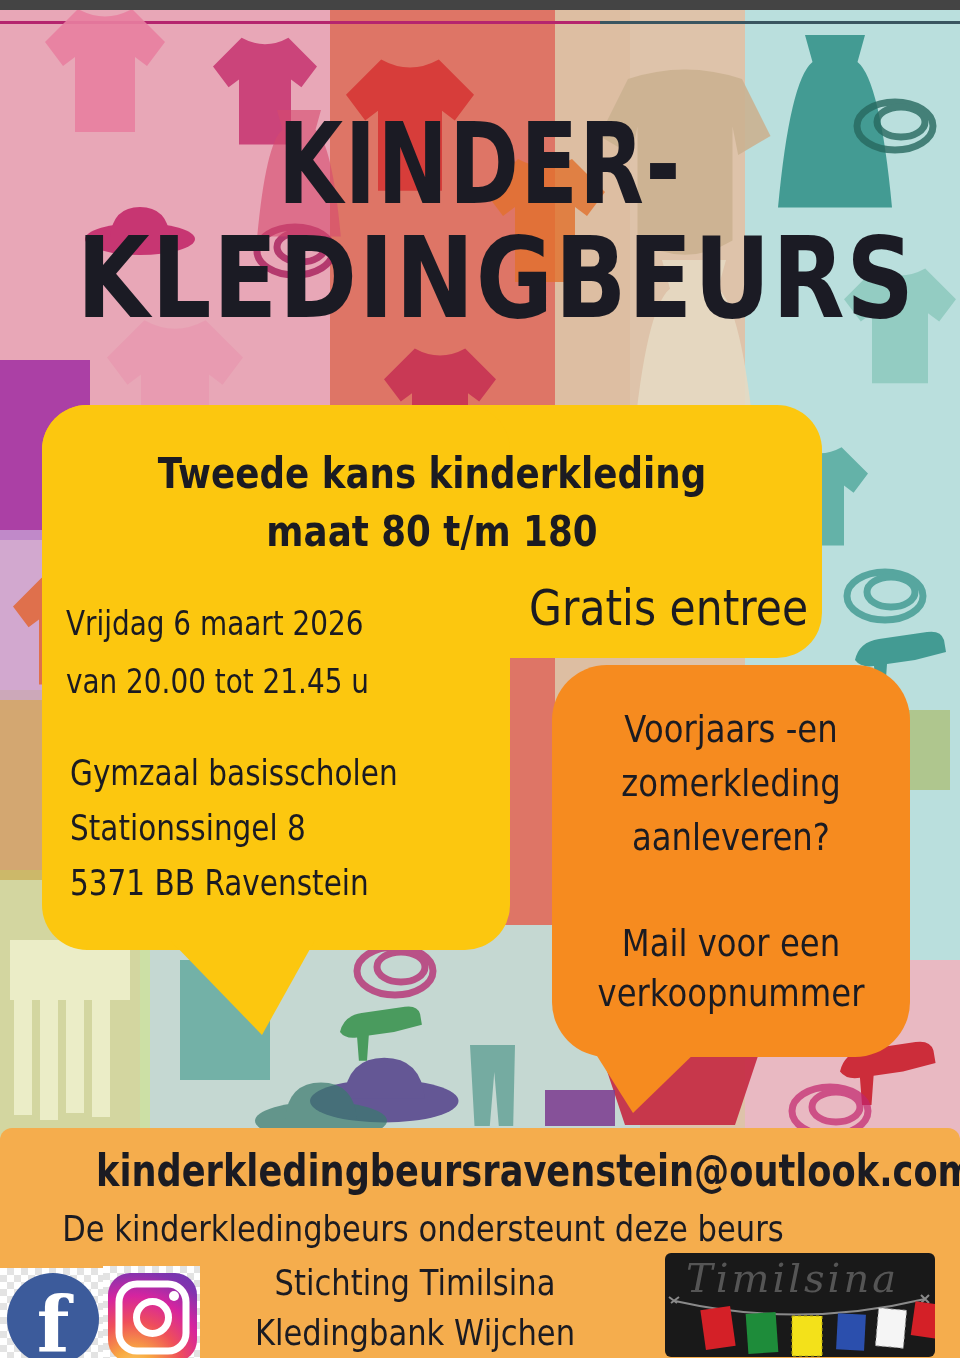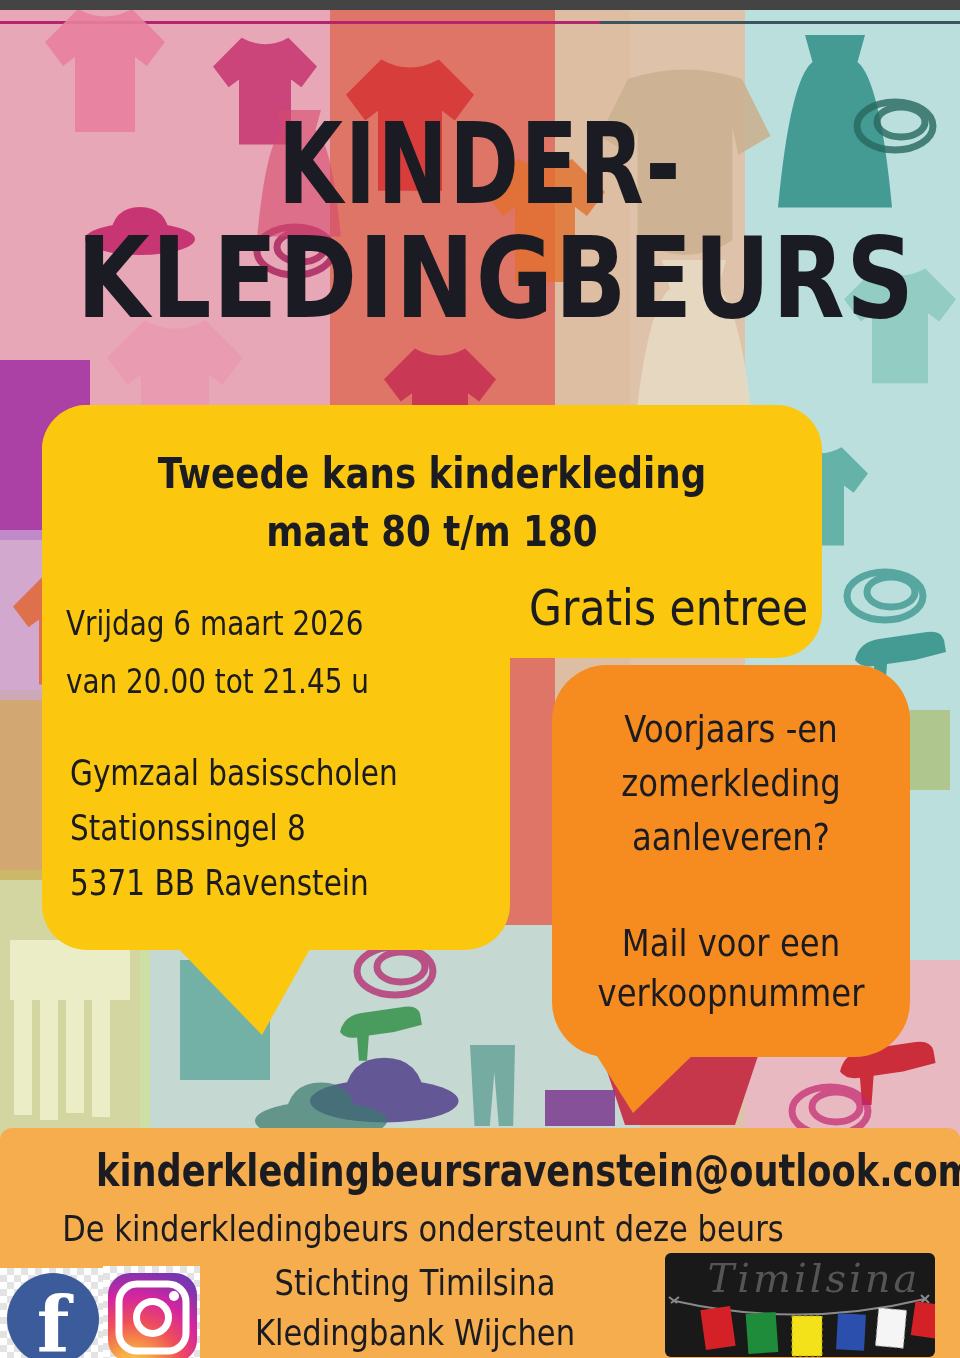--- a/index.html
+++ b/index.html
@@ -36,23 +36,23 @@
   }
   .ig-box{
     position:absolute;left:5px;top:7px;width:89px;height:89px;border-radius:22px;
     background:radial-gradient(circle at 28% 110%, #fdd36b 0%, #f8a942 18%, #ef4f5a 42%, #d6249f 64%, #8134af 85%, #6a3ab2 100%);
   }
   .tim-logo{
     position:absolute;left:665px;top:1243px;width:270px;height:104px;
     background:#191919;border-radius:6px;overflow:hidden;
   }
   .tim-text{
-    position:absolute;left:0;top:2px;width:234px;text-align:center;
+    position:absolute;left:0;top:2px;width:234px;text-align:right;
     font-family:"DejaVu Serif","Liberation Serif",serif;font-style:italic;
-    font-size:40px;color:#555;letter-spacing:3px;padding-left:32px;
+    font-size:40px;color:#555;letter-spacing:3px;
   }
 </style>
 </head>
 <body>
 
 <div class="poster">
 
   <svg class="bg" width="960" height="1358" viewBox="0 0 960 1358">
     <defs>
       <path id="tshirt" d="M10,28 L32,6 Q50,16 68,6 L90,28 L78,44 L70,38 L70,88 L30,88 L30,38 L22,44 Z"></path>

